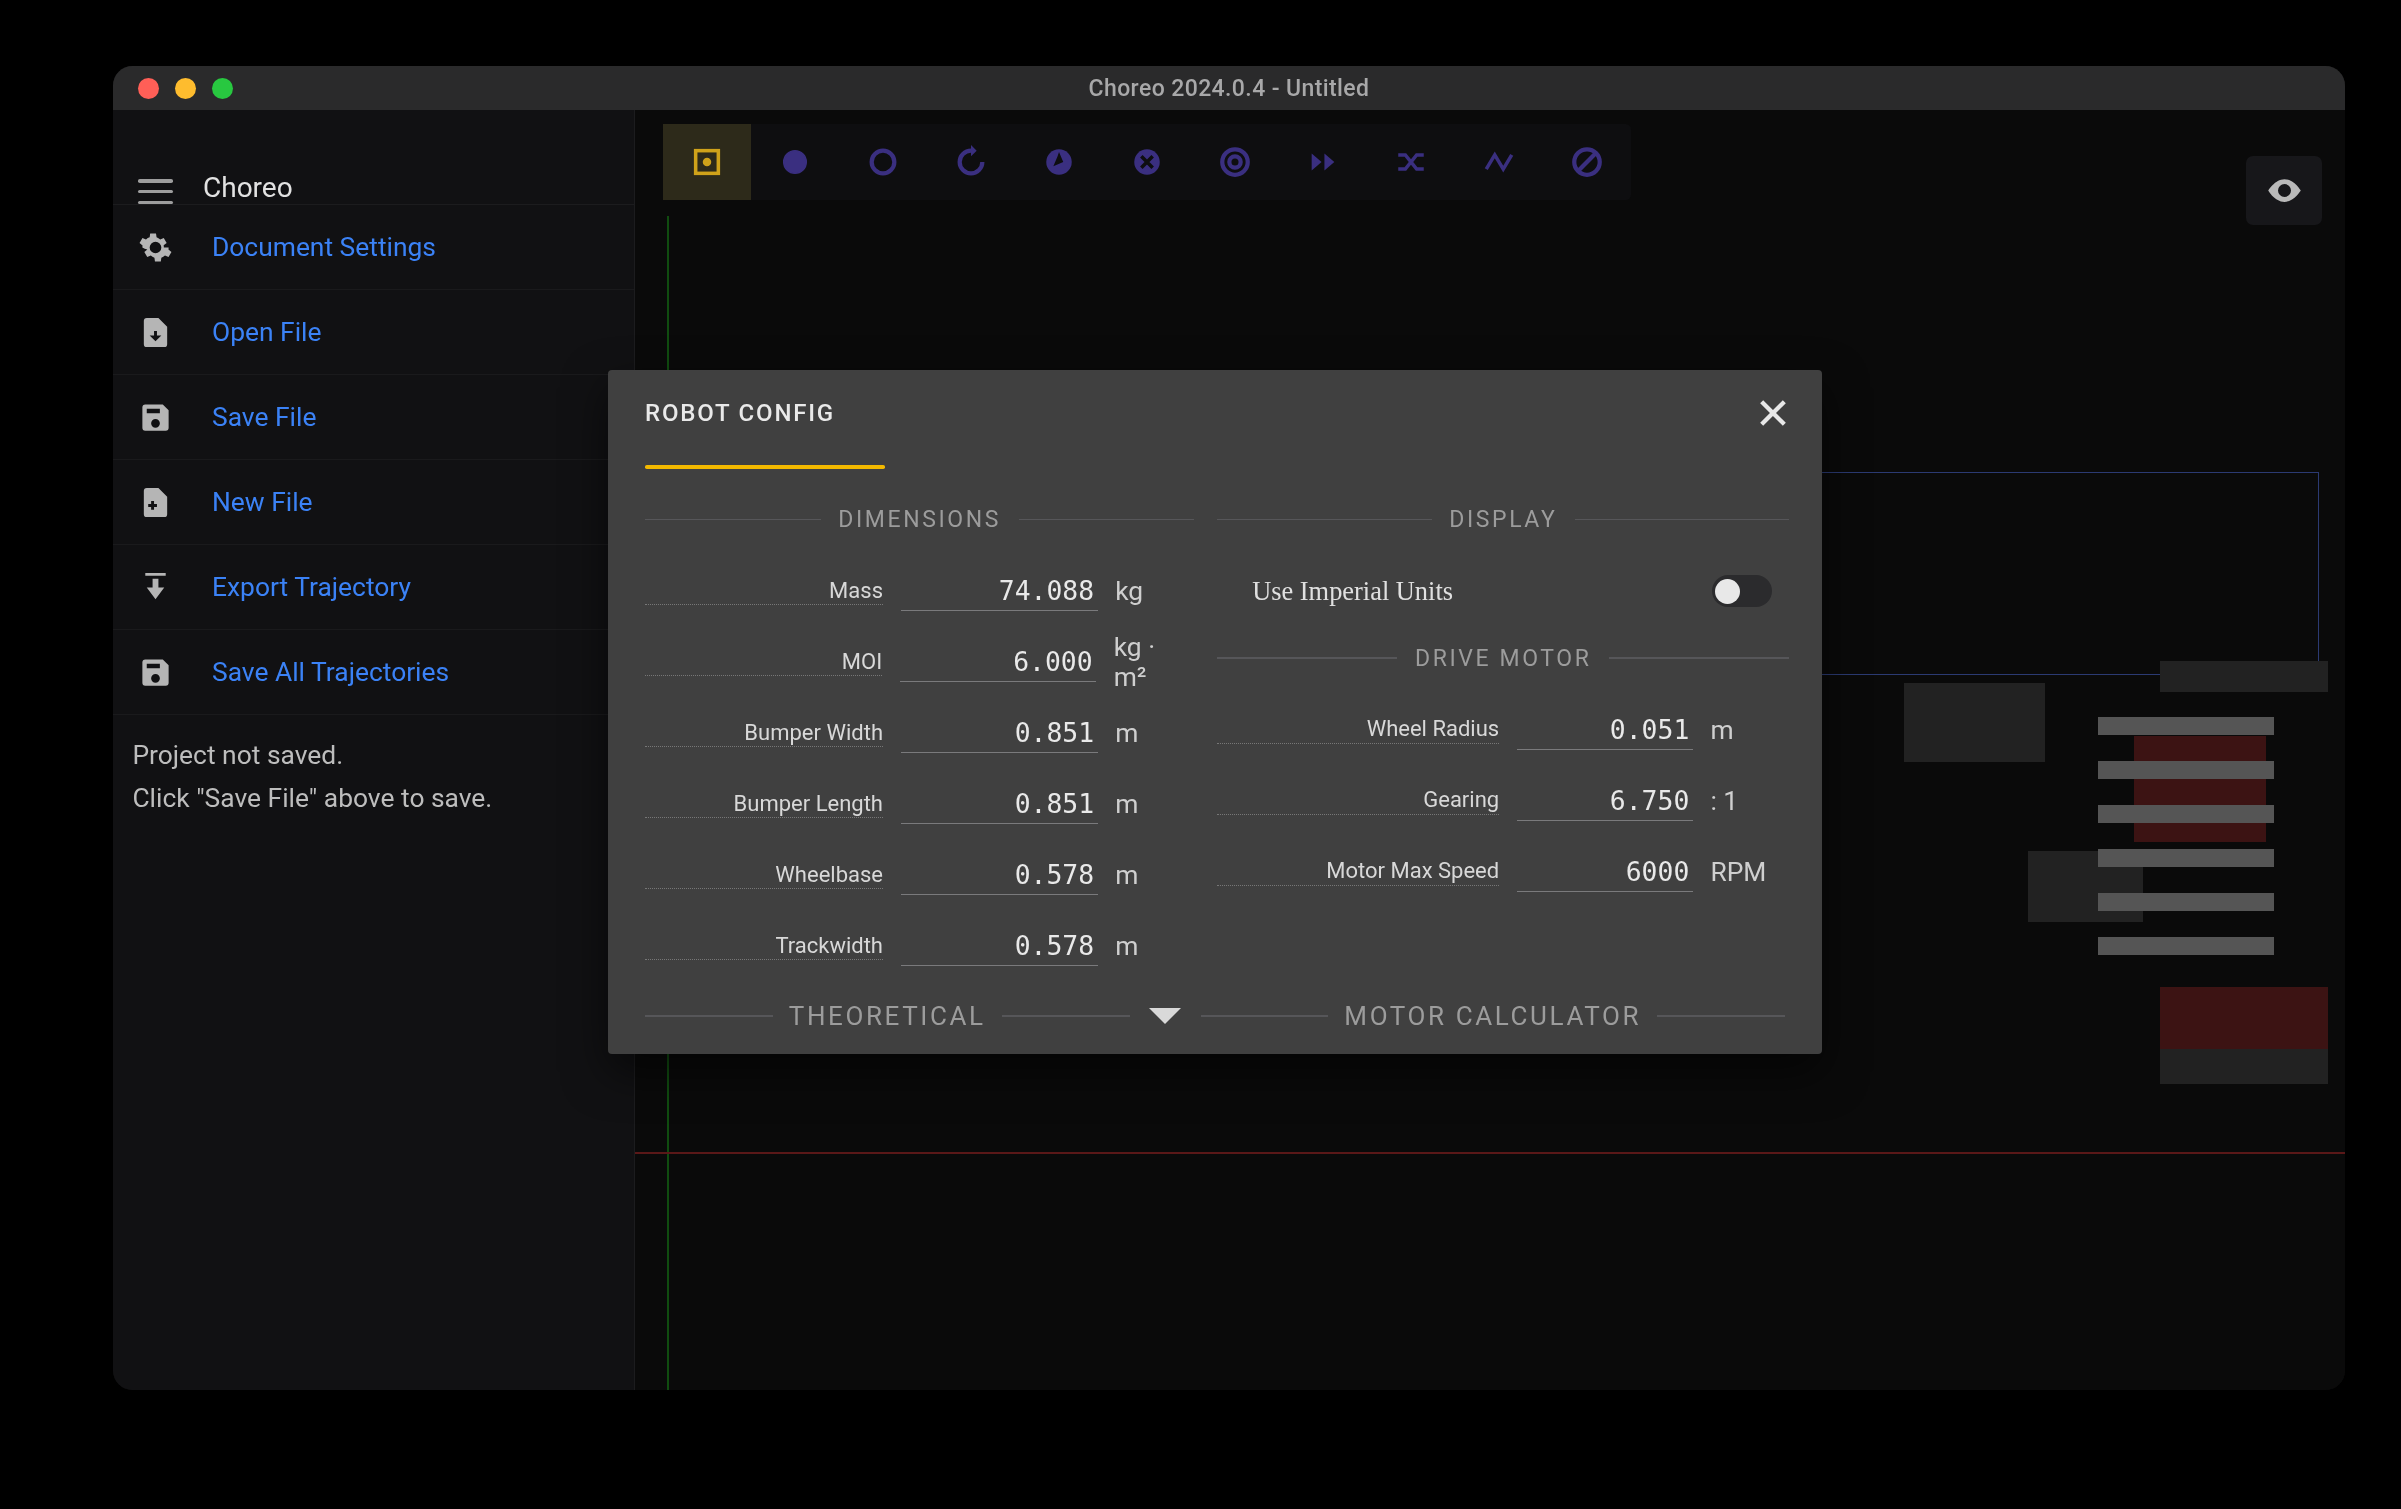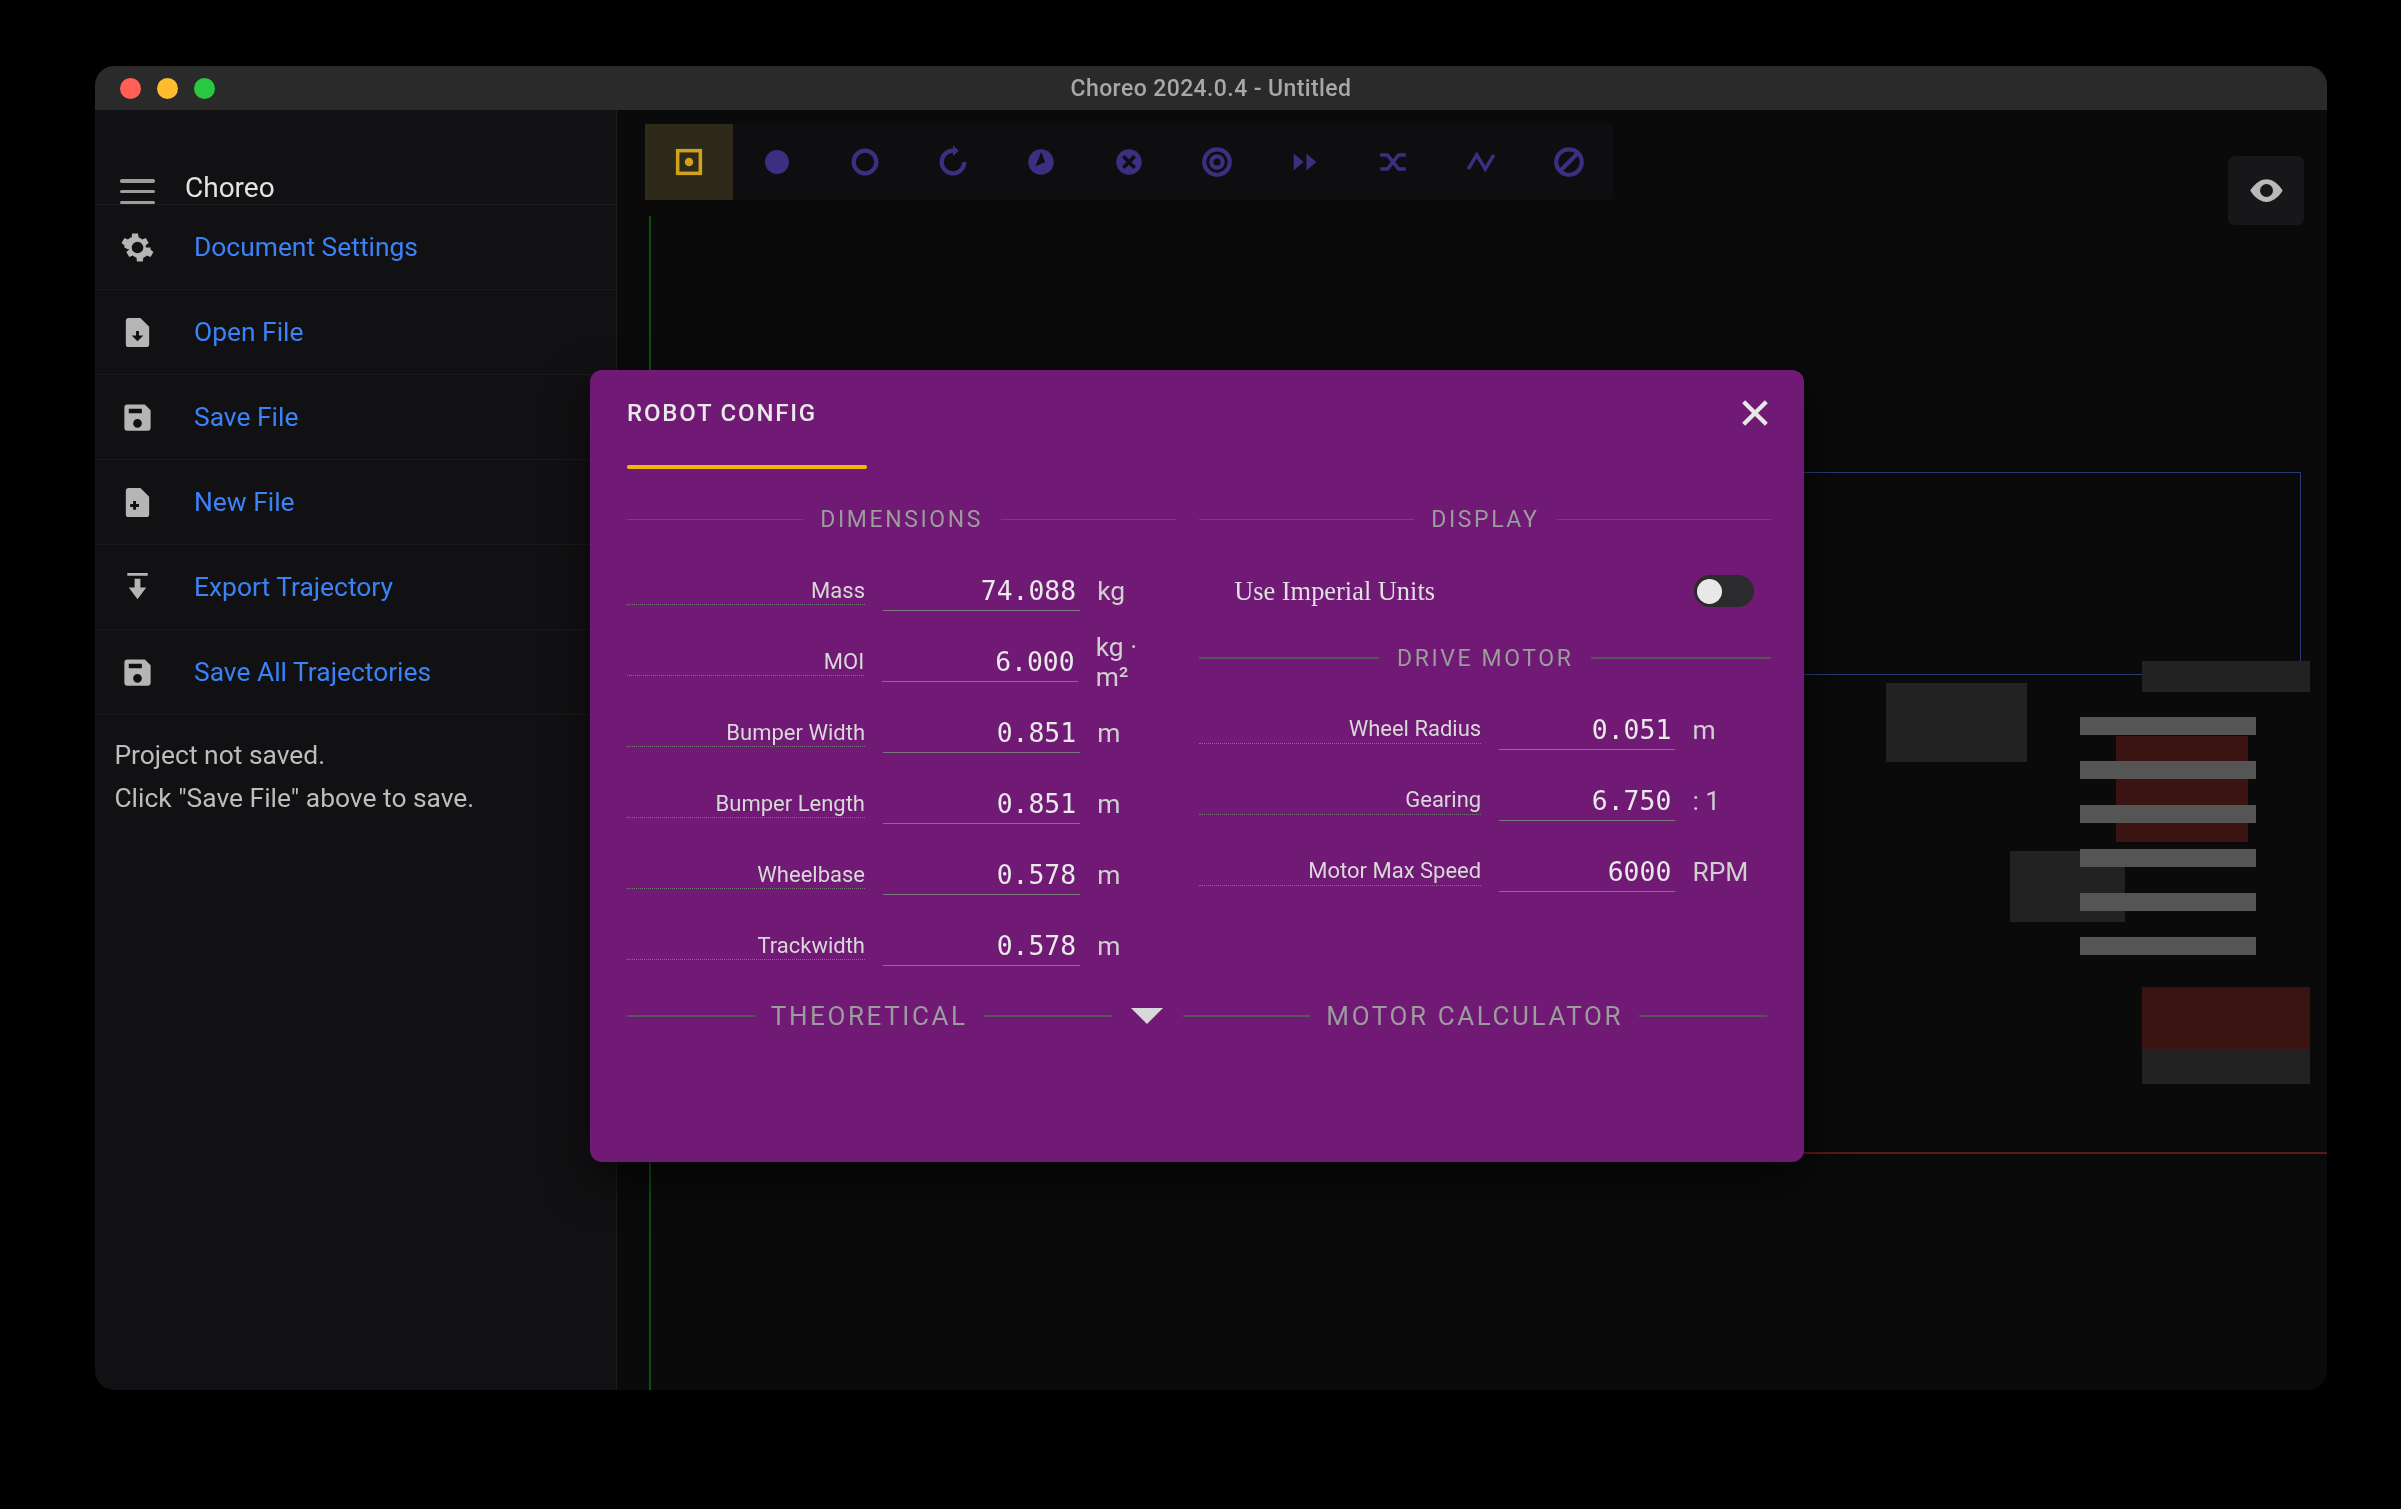--- a/index.html
+++ b/index.html
@@ -7,21 +7,21 @@
     width: 2401px;
     height: 1509px;
     background: #000;
     font-family: -apple-system, BlinkMacSystemFont, "Segoe UI", Roboto, Helvetica, Arial, sans-serif;
     color: #ccc;
     overflow: hidden;
   }
   
   .window {
     position: absolute;
-    left: 95px;
+    left: 113px;
     top: 66px;
     width: 2232px;
     height: 1324px;
     background: #0e0e0e;
     border-radius: 19.4px;
     box-shadow: 0 22px 53px rgba(0,0,0,.6);
     overflow: hidden;
   }
   .titlebar {
     height: 44px;
@@ -95,23 +95,23 @@
   .blk{position:absolute;background:#222}
   .red{background:#3c1313}
   .blueish{position:absolute;border:1.8px solid #2b3a72}
 
   
   .panel {
     position:absolute;
     left:495px;
     top:304px;
     width:1214px;
-    height:792px;
-    background:#701a75;
-    border-radius:12px;
+    height:684px;
+    background:#404040;
+    border-radius:4px;
     box-shadow:0 17.6px 44px rgba(0,0,0,.55);
     color:#d7d7d7;
     padding:0 37px;
   }
   .panel-head{display:flex;align-items:center;height:99px;position:relative}
   .tab{
     font-size:24px; letter-spacing:1.8px; color:#e9e9e9; font-weight:500;
     padding-bottom:12.3px;
   }
   .tab-underline{position:absolute;left:0;bottom:0;width:240px;height:4.4px;background:#f3b900;border-radius:1.8px}

